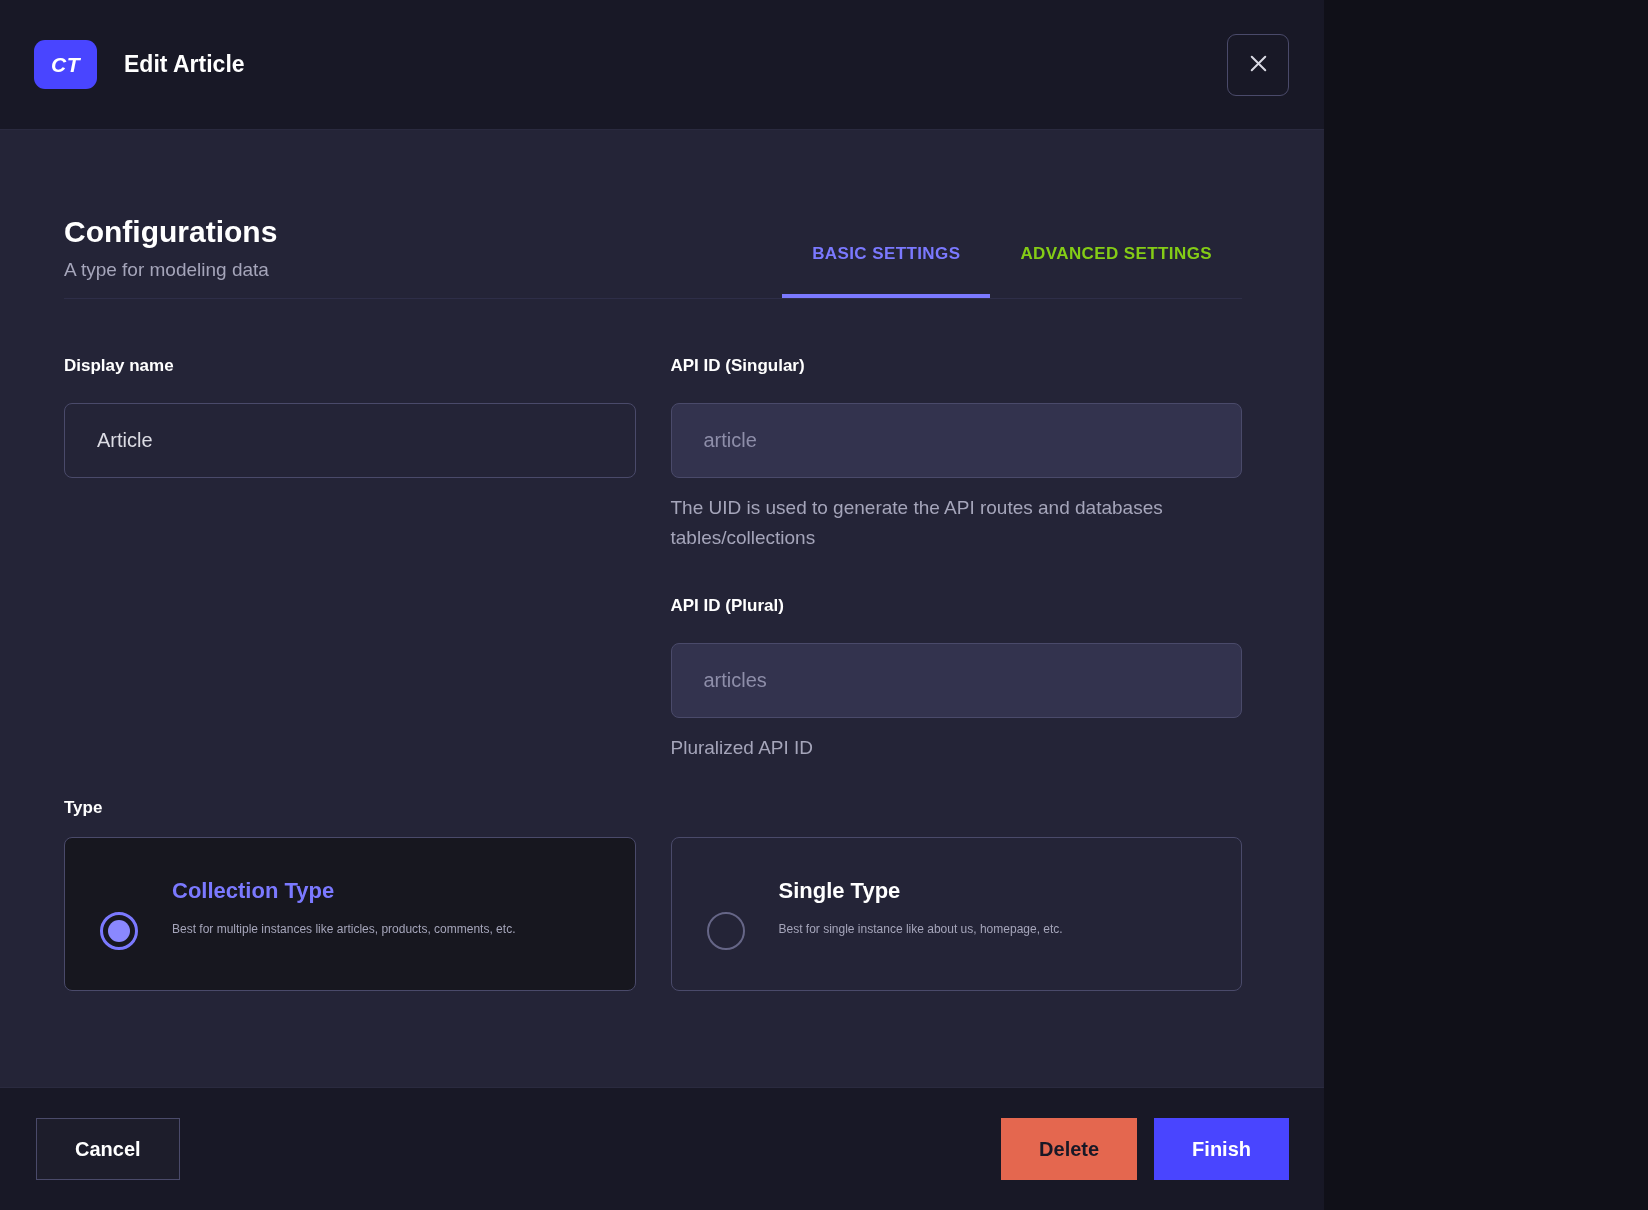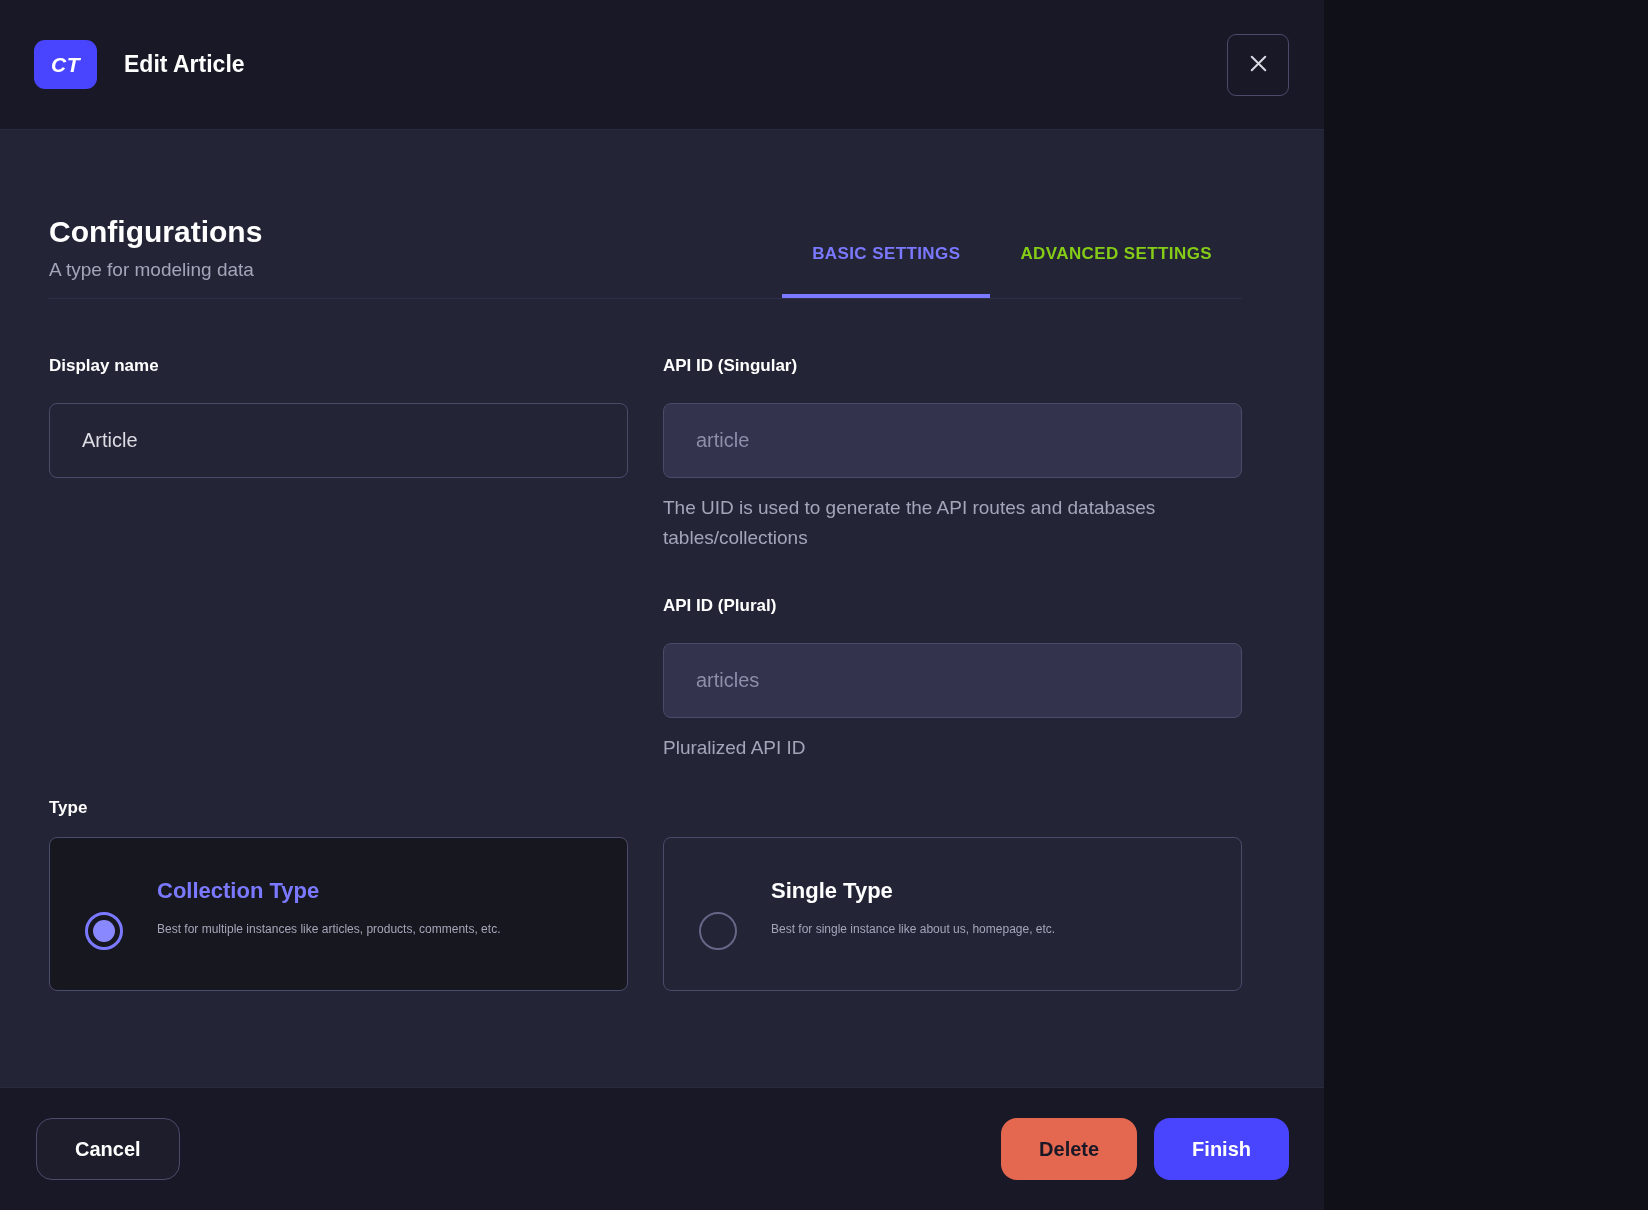--- a/index.html
+++ b/index.html
@@ -38,21 +38,21 @@
     background:transparent;
     border:1px solid #4a4a6a;
     display:flex; align-items:center; justify-content:center;
     cursor:pointer;
   }
 
   
   .modal-body {
     flex:1 1 auto;
     background:#242437;
-    padding:84px 82px 0 49px;
+    padding:84px 82px 0 64px;
   }
 
   .section-head {
     display:flex; justify-content:space-between; align-items:flex-end;
     border-bottom:1px solid #2e2e48;
   }
   .section-titles { padding-bottom:16px; }
   .section-title {
     color:#ffffff; font-size:30px; font-weight:bold; line-height:36px;
   }
@@ -134,21 +134,21 @@
 
   
   .modal-footer {
     height:123px; flex:0 0 123px;
     background:#181826;
     border-top:1px solid #2a2a3f;
     display:flex; align-items:center;
     padding:0 35px 0 36px;
   }
   .btn {
-    height:62px; border-radius:16px;
+    height:62px; border-radius:0;
     padding:0 38px;
     font-size:20px; font-weight:bold;
     font-family:"Liberation Sans", sans-serif;
     border:none; cursor:pointer;
     display:flex; align-items:center; justify-content:center;
   }
   .btn-cancel {
     background:#1d1d2b; color:#ffffff;
     border:1px solid #4a4a6a;
     margin-right:auto;

